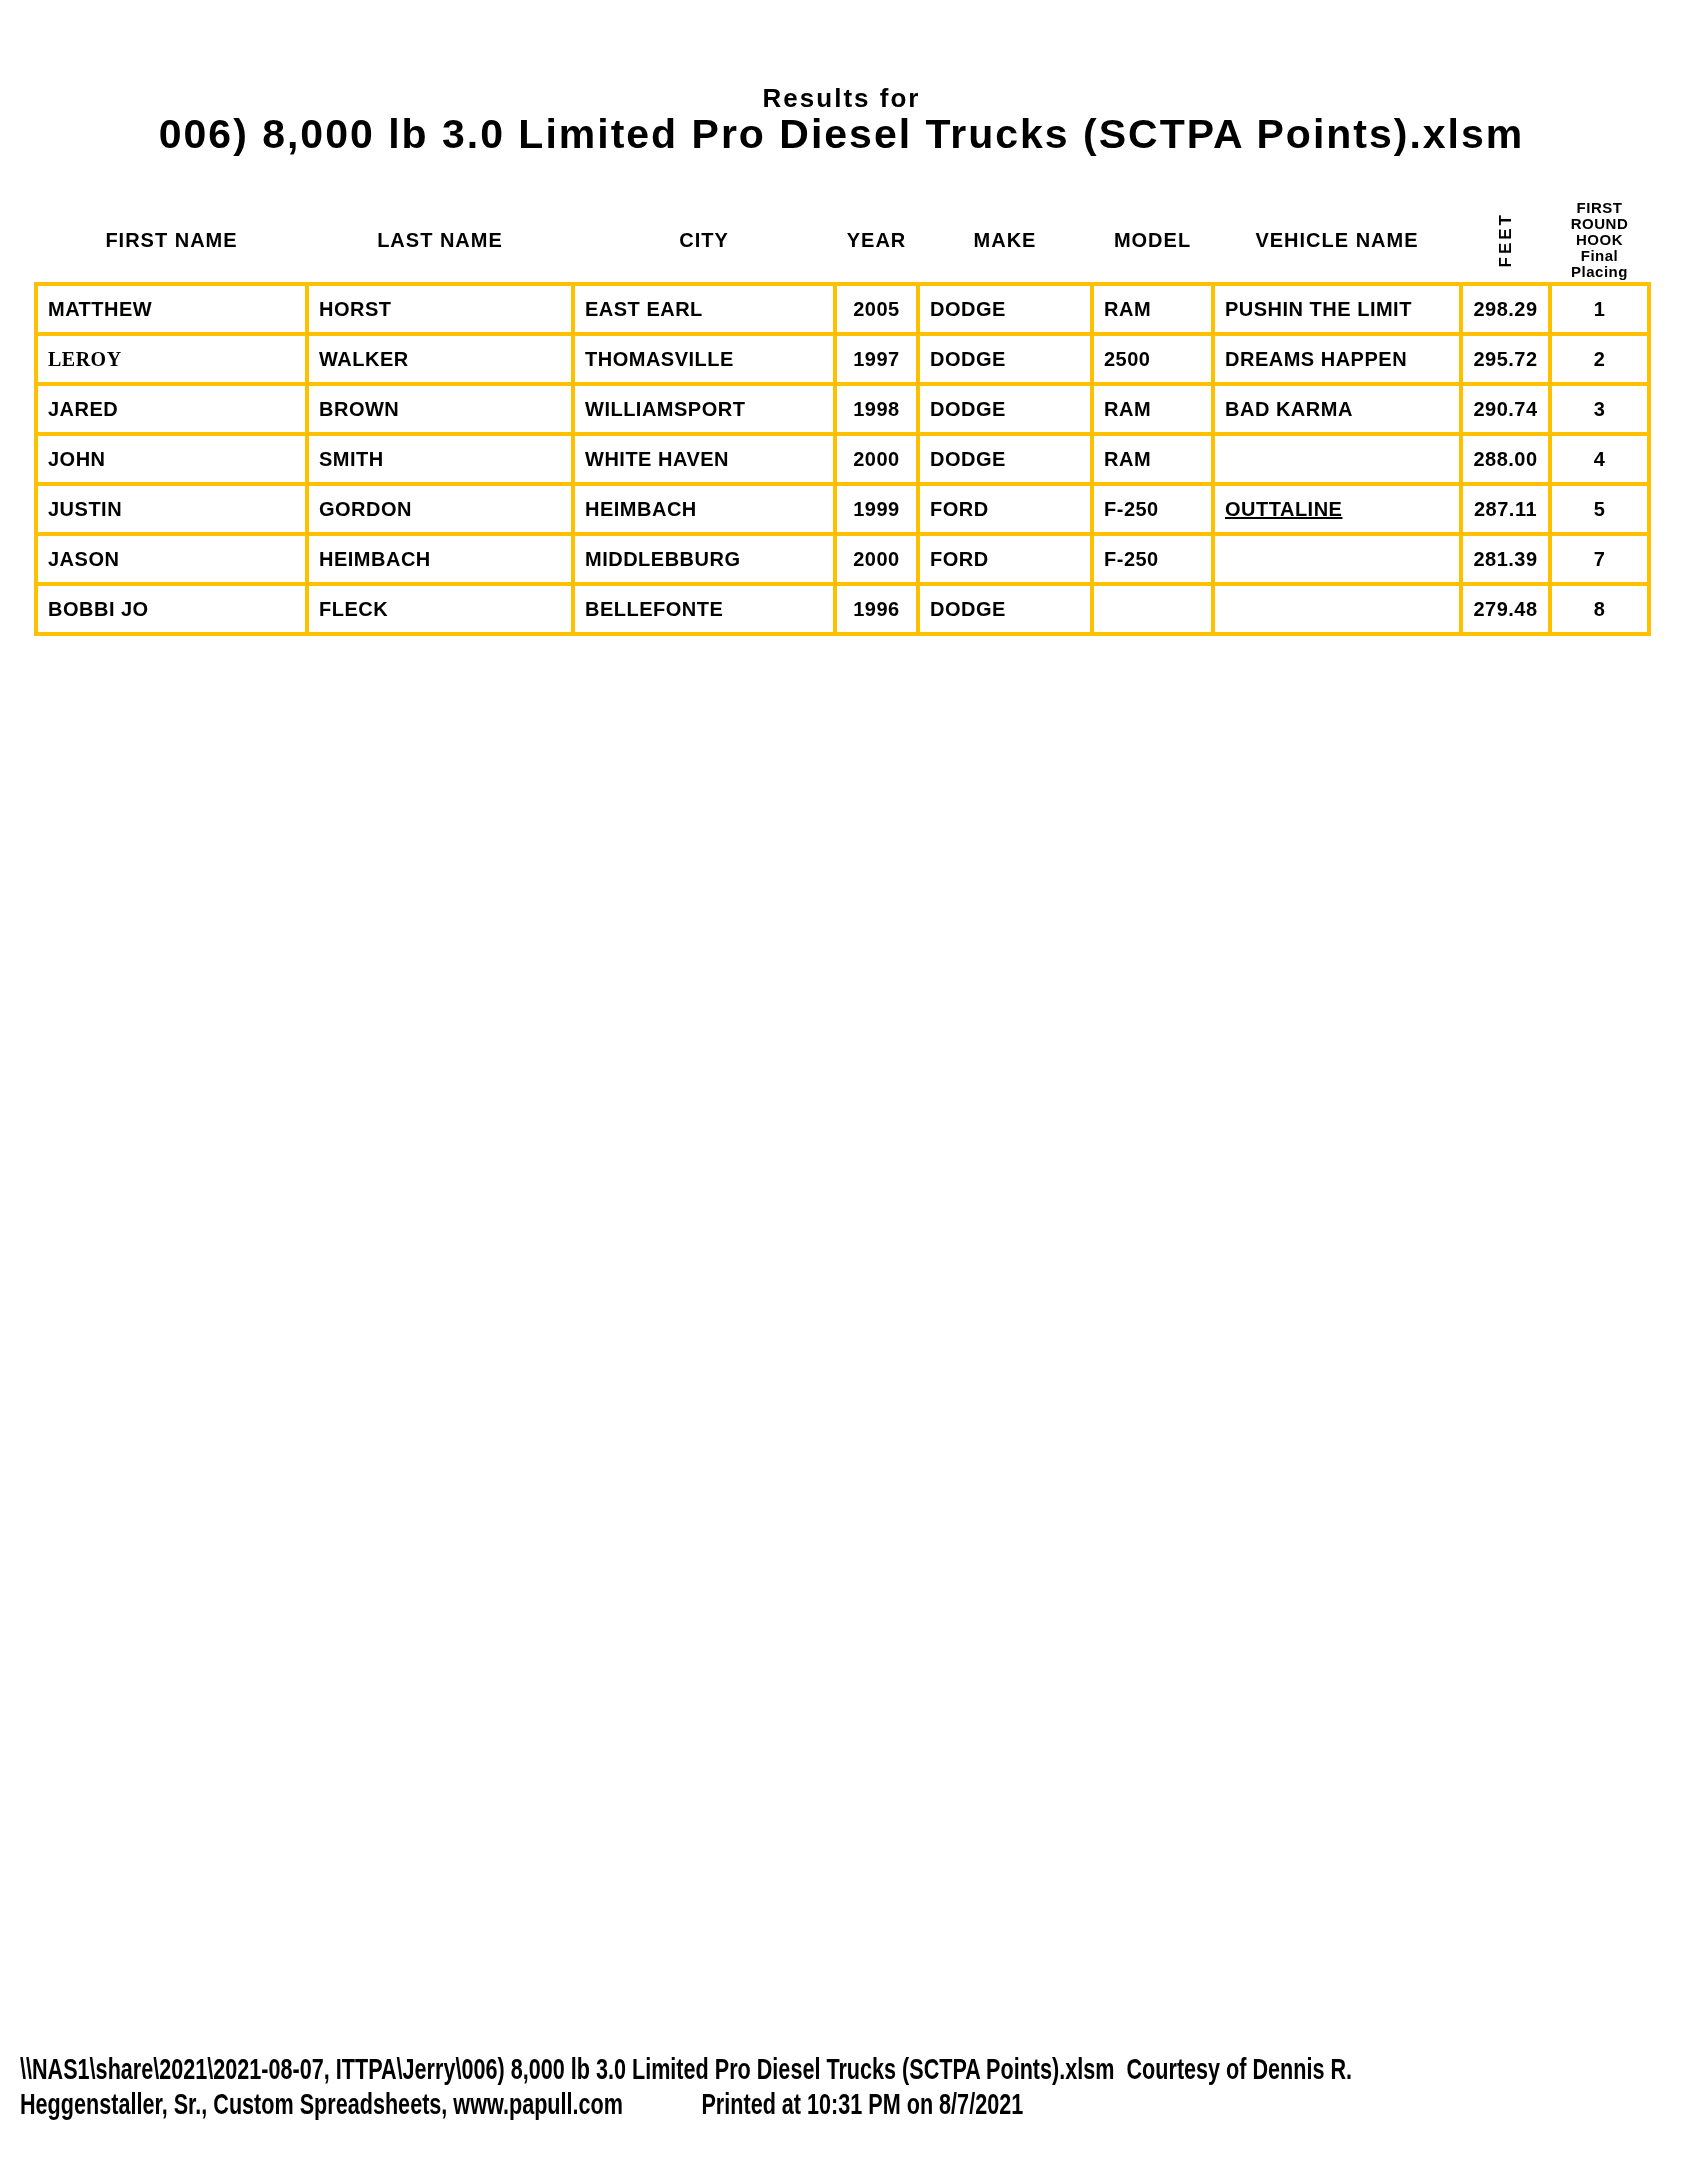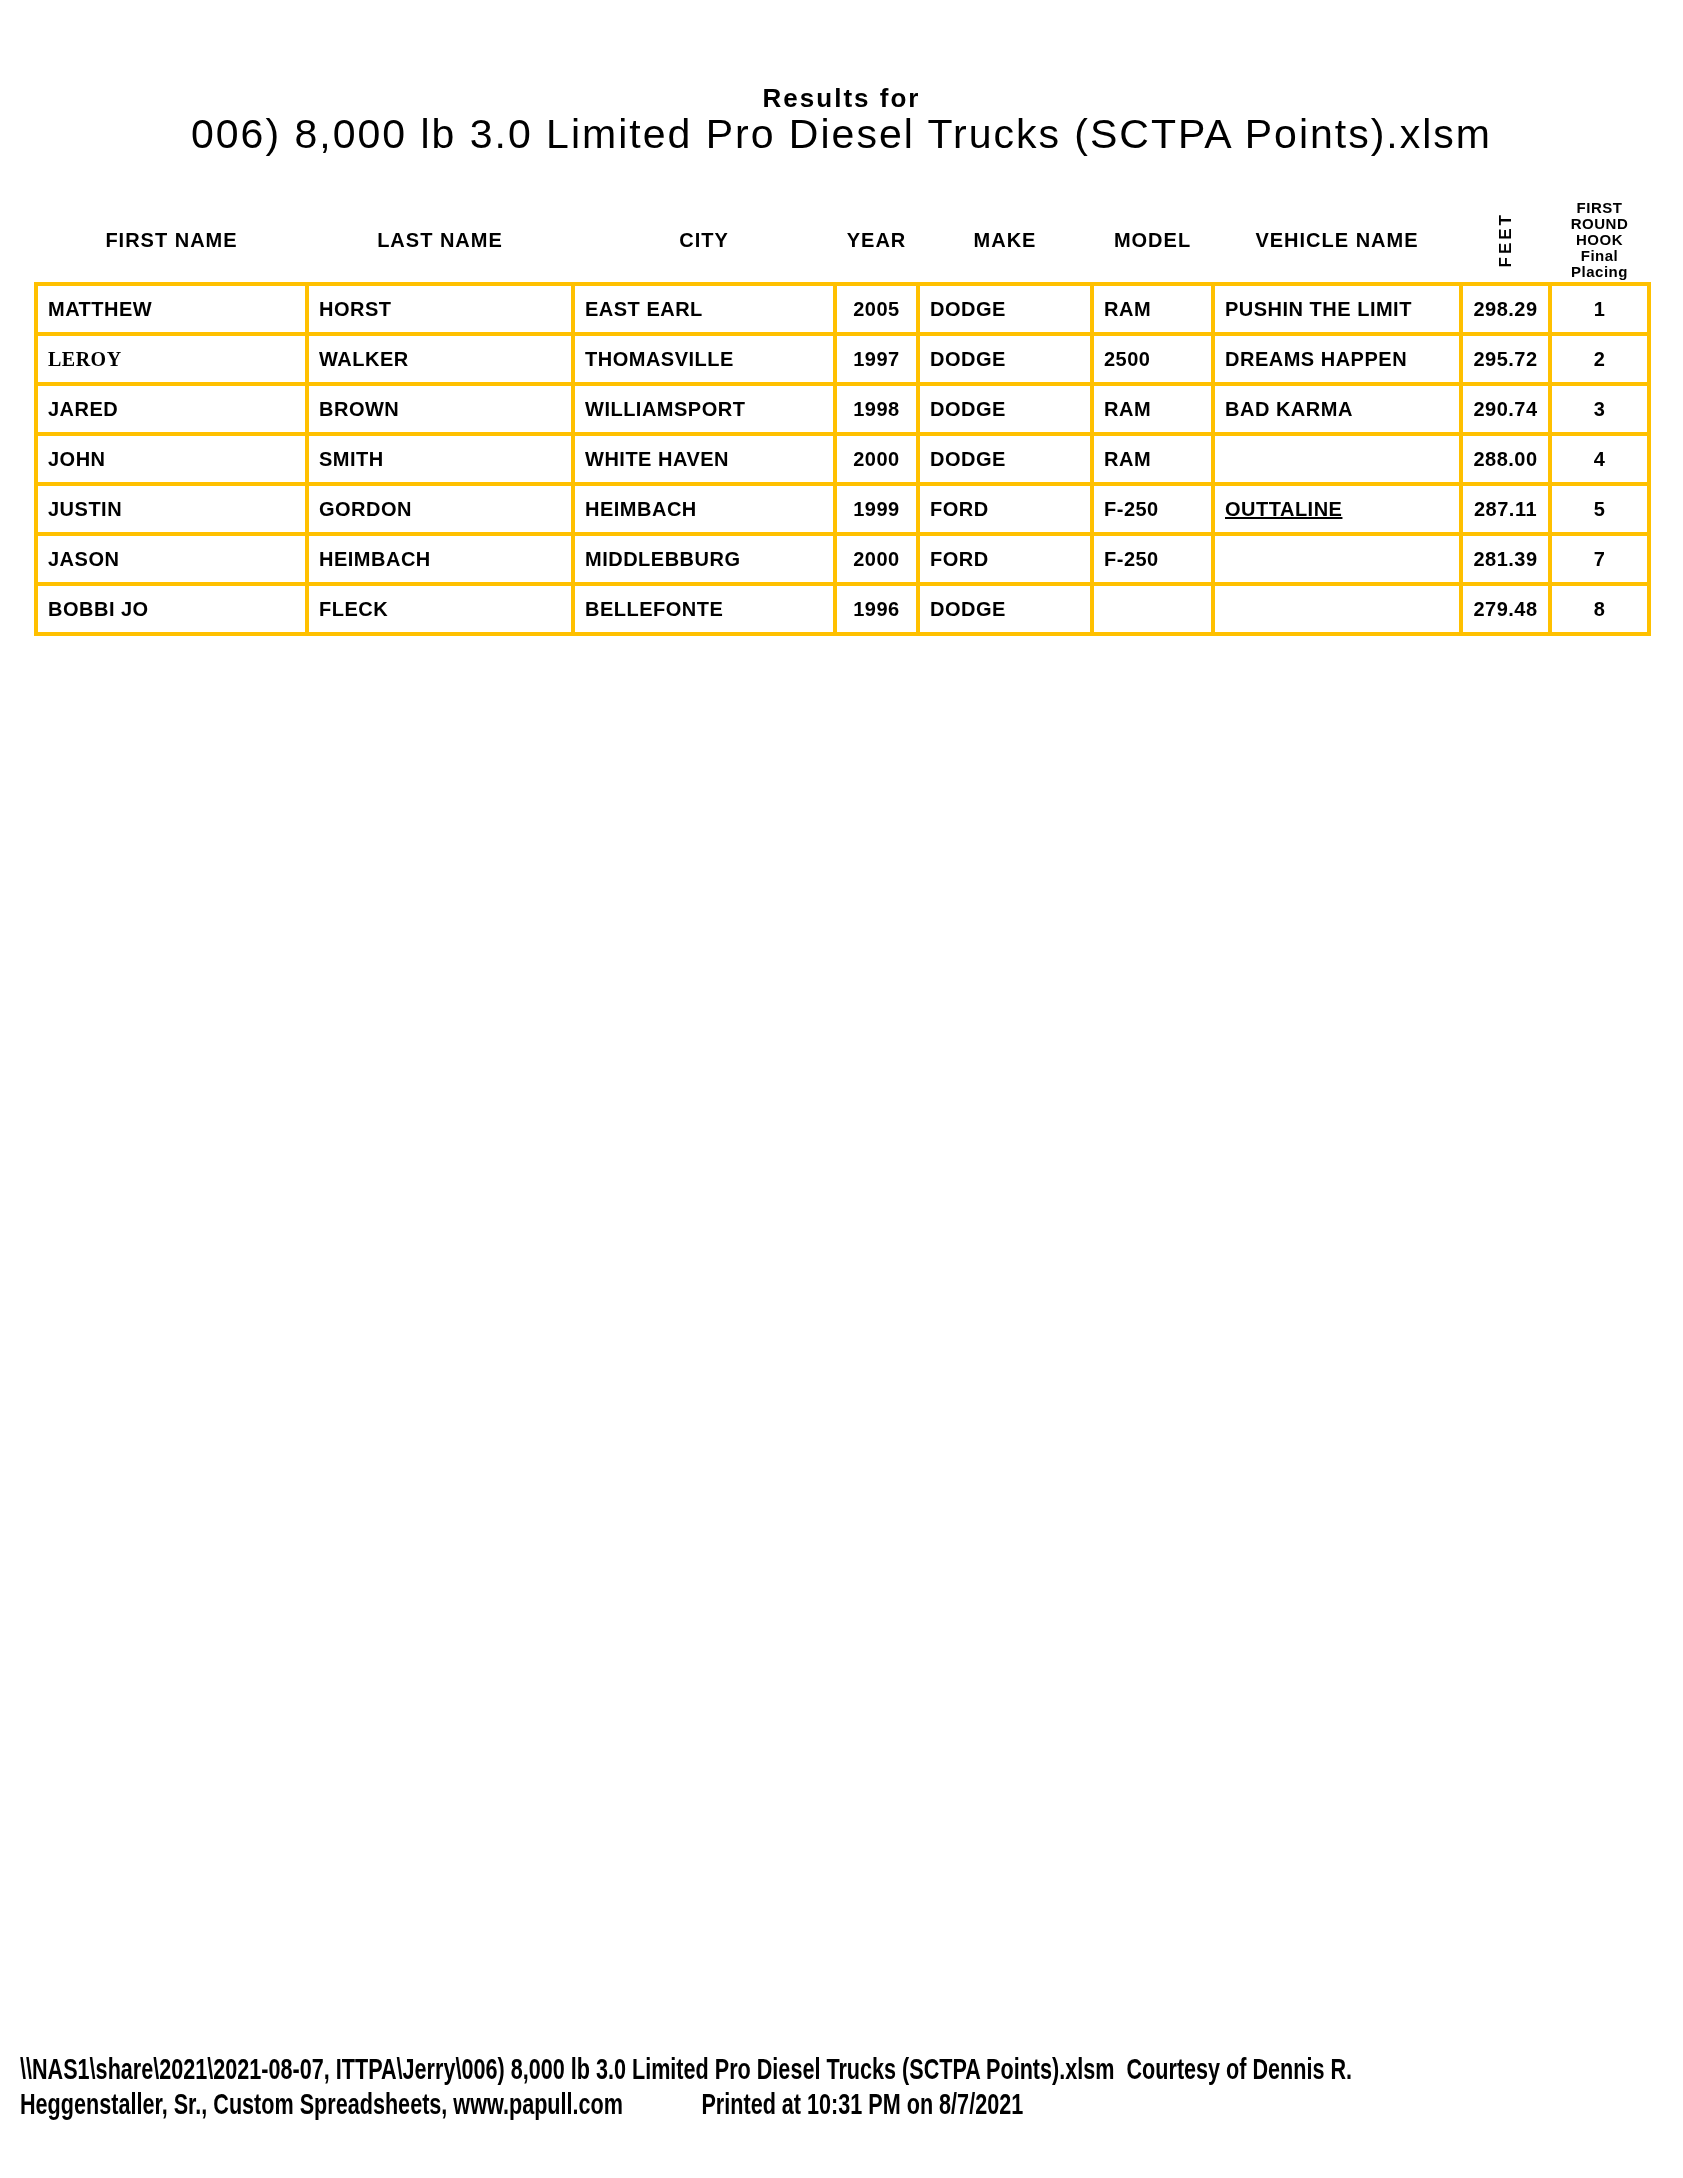--- a/index.html
+++ b/index.html
@@ -18,21 +18,21 @@
     text-align: center;
     font-size: 26px; font-weight: bold;
     letter-spacing: 2px;
     white-space: pre;
     margin-top: 32px;
   }
   .title2 {
     position: absolute;
     top: 111px; left: 0; width: 1683px;
     text-align: center;
-    font-size: 41px; font-weight: normal;
+    font-size: 41px; font-weight: bold;
     letter-spacing: 2px;
     white-space: pre;
   }
   table.results {
     position: absolute;
     left: 34px; top: 198px;
     border-collapse: collapse;
     table-layout: fixed;
   }
   table.results th {

